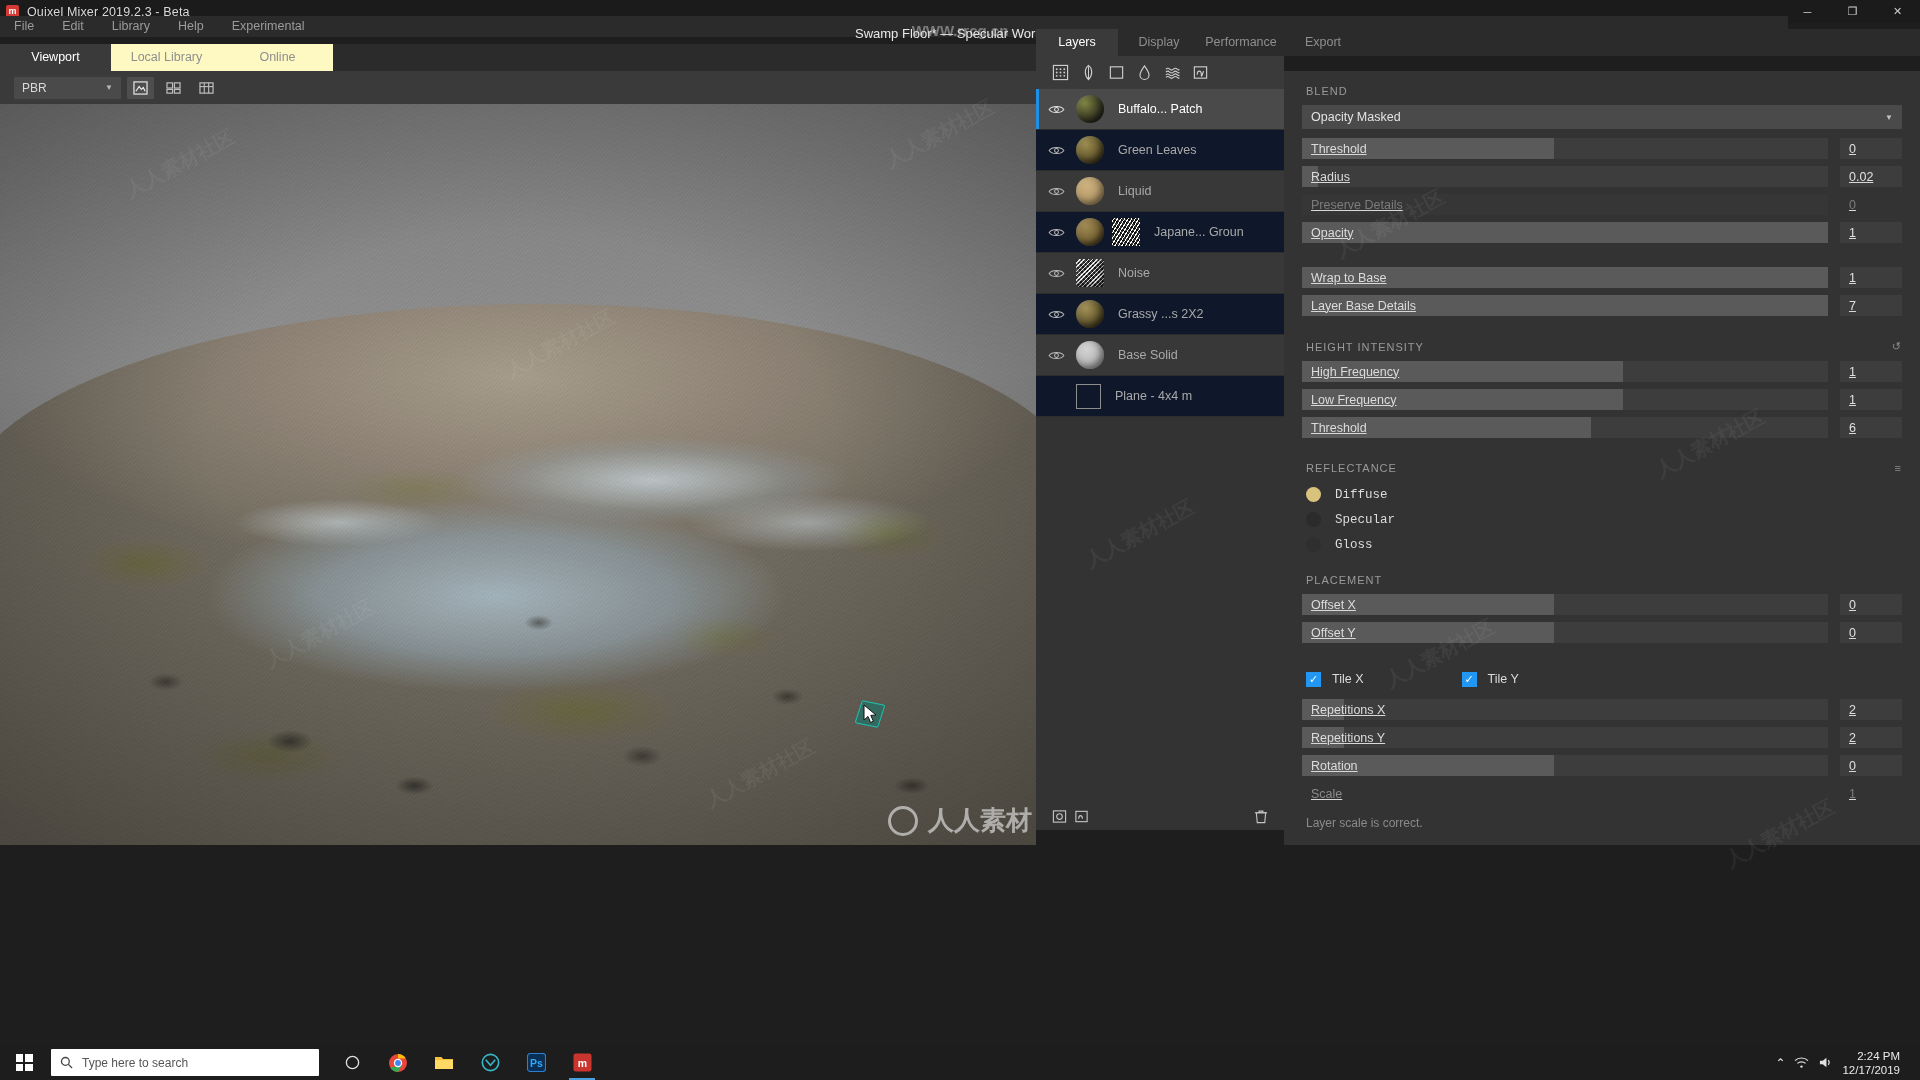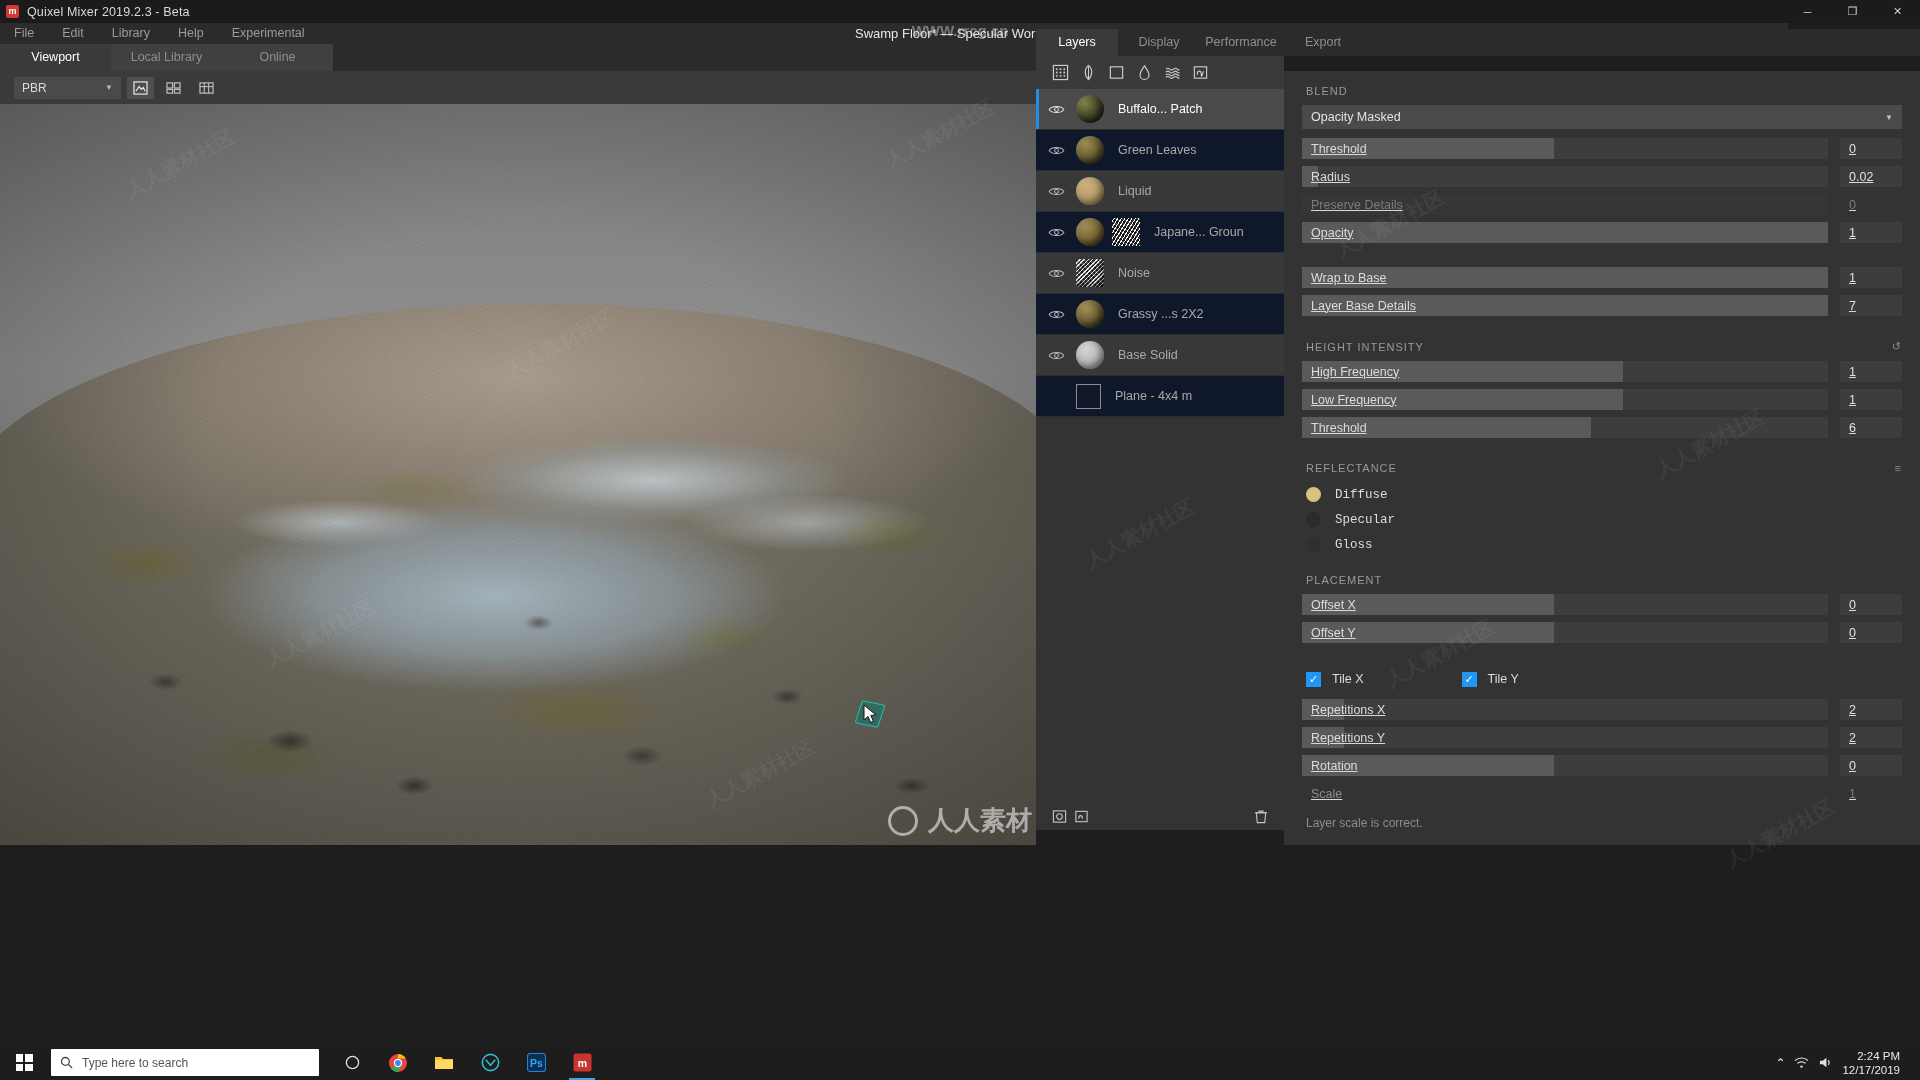--- a/index.html
+++ b/index.html
@@ -25,42 +25,42 @@
   }
   .tb-title { font-size: 12.5px; color: #d9d9d9; letter-spacing: .15px; }
   .tb-btns { margin-left: auto; display: flex; height: 23px; }
   .tb-btn {
     width: 45px; height: 23px; display: flex; align-items: center;
     justify-content: center; color: #cfcfcf; font-size: 11px;
   }
 
   
   .menubar {
-    position: absolute; top: 23px; left: 0; width: 1788px; height: 21px;
+    position: absolute; top: 16px; left: 0; width: 1788px; height: 21px;
     background: #2b2b2b; display: flex; align-items: center;
   }
   .menu-item {
     padding: 0 14px; font-size: 12.5px; color: #9b9b9b; line-height: 21px;
   }
 
   
   .doc-title {
     position: absolute; top: 23px; left: 0; width: 1920px; height: 21px;
     text-align: center; font-size: 13px; color: #e8e8e8; line-height: 21px;
     pointer-events: none;
   }
 
   
   .maintabs {
     position: absolute; top: 44px; left: 0; width: 1268px; height: 27px;
     background: #2b2b2b; display: flex; align-items: flex-end;
   }
   .mtab {
     width: 111px; height: 27px; line-height: 27px; text-align: center;
-    font-size: 12.5px; color: #8e8e8e; background: #404040;
+    font-size: 12.5px; color: #8e8e8e; background: #fef9c3;
   }
   .mtab.active { color: #ffffff; background: #3a3a3a; }
 
   
   .vp-toolbar {
     position: absolute; top: 71px; left: 0; width: 1268px; height: 33px;
     background: #3a3a3a; display: flex; align-items: center;
   }
   .pbr-select {
     margin-left: 14px; width: 107px; height: 22px;

